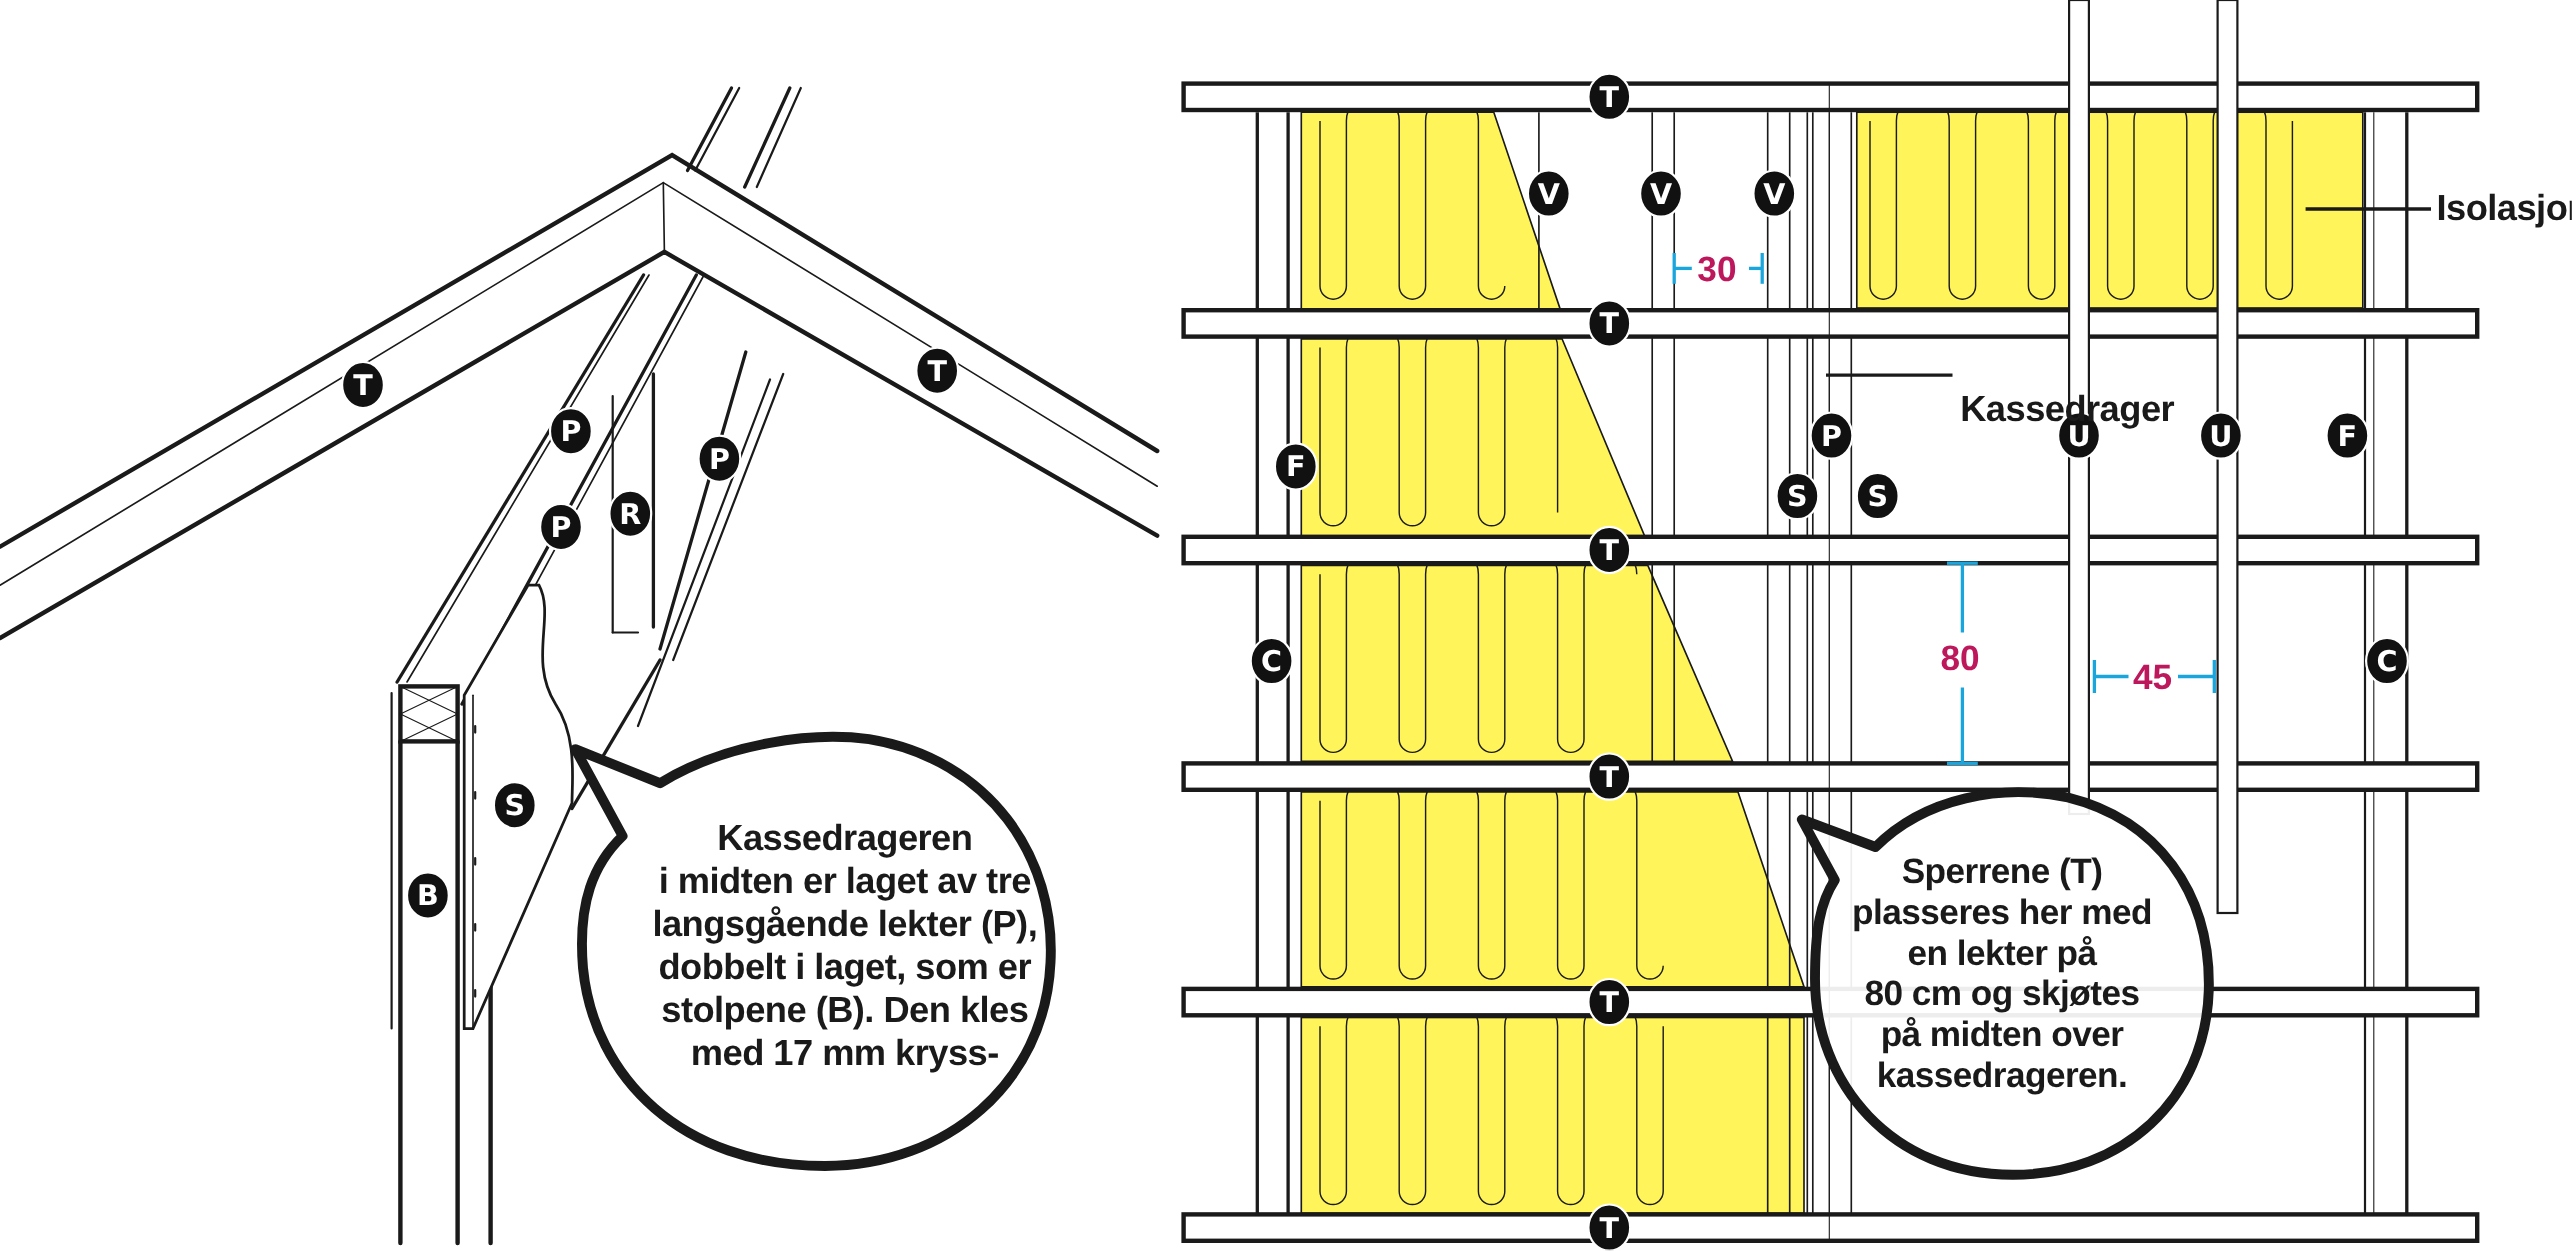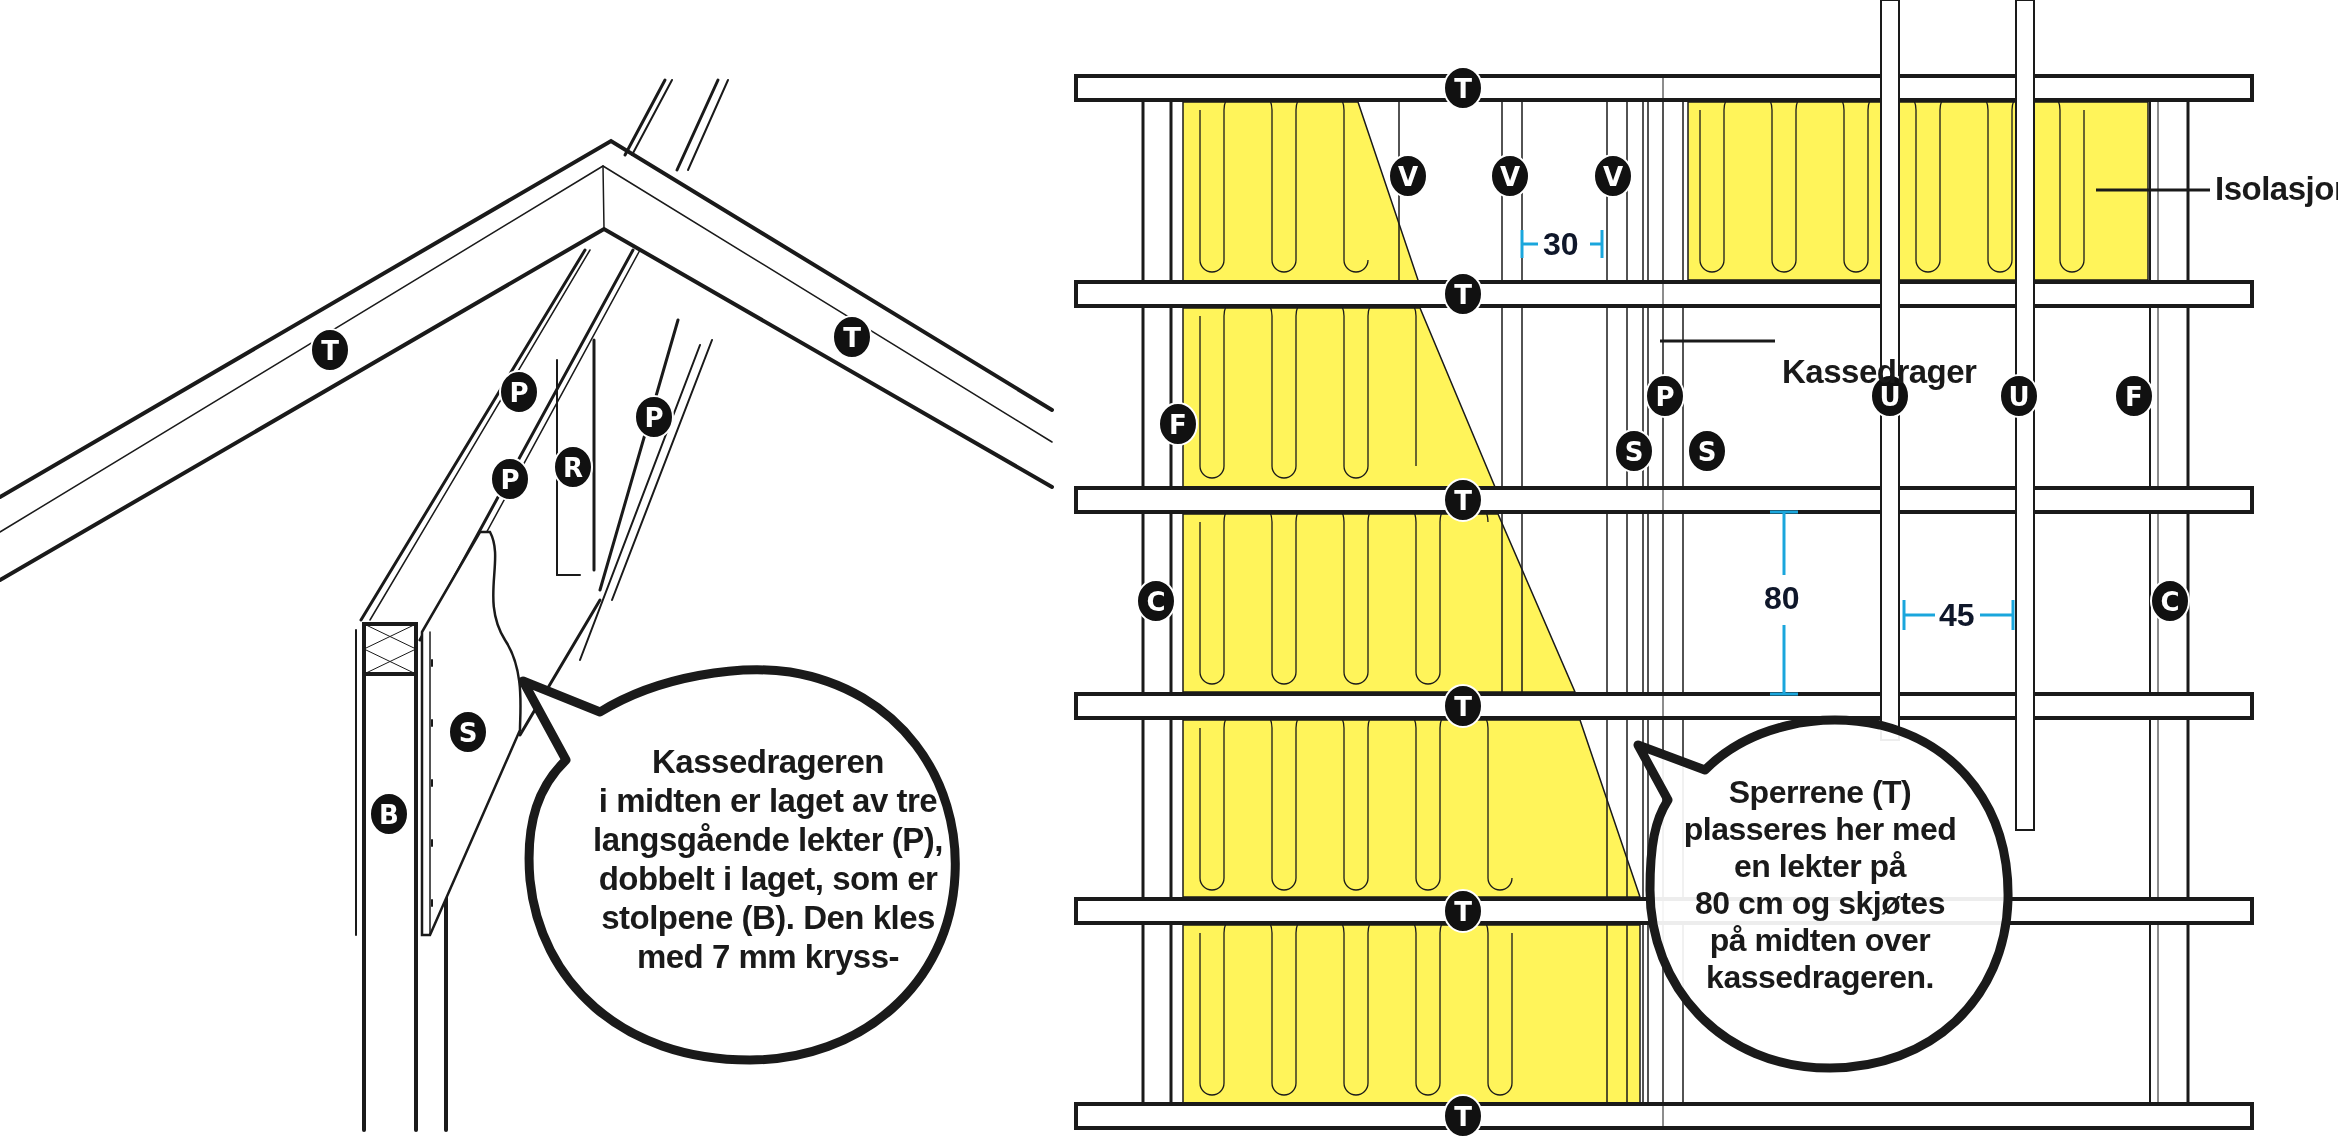--- a/index.html
+++ b/index.html
@@ -3,21 +3,21 @@
 <meta charset="utf-8">
 <style>
   html,body{margin:0;padding:0;background:#fff;}
   body{width:2338px;height:1137px;overflow:hidden;position:relative;font-family:"Liberation Sans",sans-serif;}
   svg{position:absolute;left:0;top:0;}
   .badge-text{fill:#fff;font-size:26px;font-weight:bold;text-anchor:middle;dominant-baseline:central;font-family:"DejaVu Sans",sans-serif;}
   .callout{position:absolute;text-align:center;font-weight:bold;color:#1a1a1a;font-family:"Liberation Sans",sans-serif;letter-spacing:-0.5px;}
   .callout-left{left:588px;top:742px;width:360px;font-size:33px;line-height:39px;}
   .callout-right{left:1670px;top:774px;width:300px;font-size:32px;line-height:37px;}
   .annot{position:absolute;font-weight:bold;font-size:33px;color:#1a1a1a;font-family:"Liberation Sans",sans-serif;letter-spacing:-0.5px;}
-  .dim{position:absolute;font-weight:bold;font-size:32px;color:#0f172a;font-family:"Liberation Sans",sans-serif;}
+  .dim{position:absolute;font-weight:bold;font-size:32px;color:#be185d;font-family:"Liberation Sans",sans-serif;}
 </style>
 </head>
 <body>
 
 <svg width="2338" height="1137" viewBox="0 0 2338 1137">
   <defs>
     <pattern id="insul" x="1183" y="0" width="64" height="1137" patternUnits="userSpaceOnUse">
       <rect x="0" y="0" width="64" height="1137" fill="#fff45a"></rect>
     </pattern>
   </defs>
@@ -258,21 +258,21 @@
       </g>
     </g>
 </svg>
 
 <div class="callout callout-left">
   <div>Kassedrageren</div>
   <div>i midten er laget av tre</div>
   <div>langsgående lekter (P),</div>
   <div>dobbelt i laget, som er</div>
   <div>stolpene (B). Den kles</div>
-  <div>med 7 mm kryss-</div>
+  <div>med 17 mm kryss-</div>
 </div>
 
 <div class="callout callout-right">
   <div>Sperrene (T)</div>
   <div>plasseres her med</div>
   <div>en lekter på</div>
   <div>80 cm og skjøtes</div>
   <div>på midten over</div>
   <div>kassedrageren.</div>
 </div>

